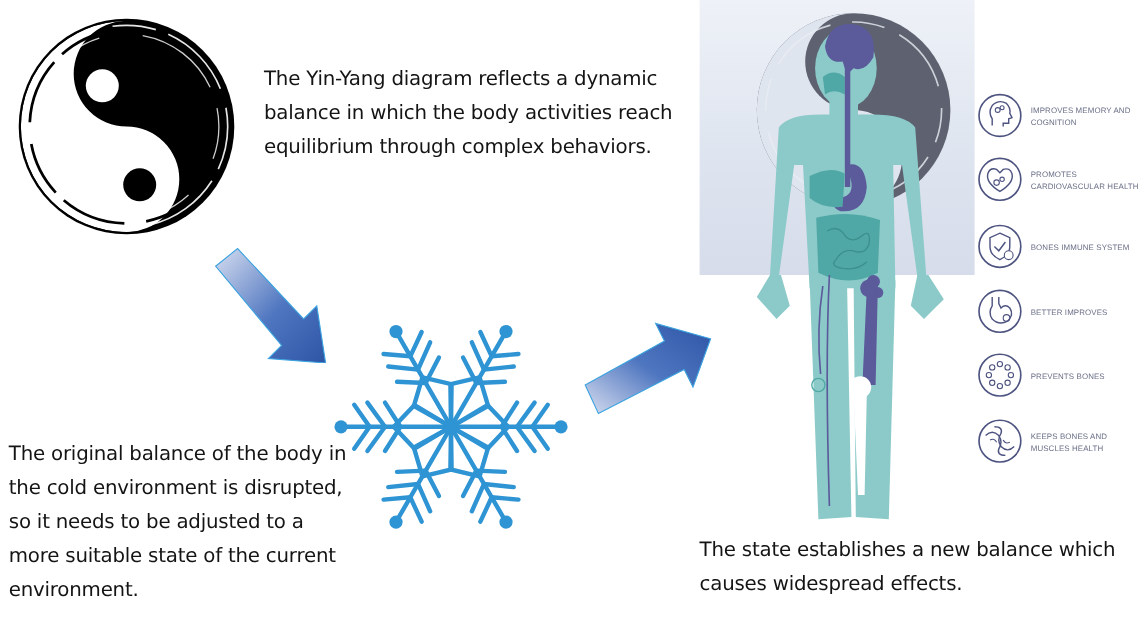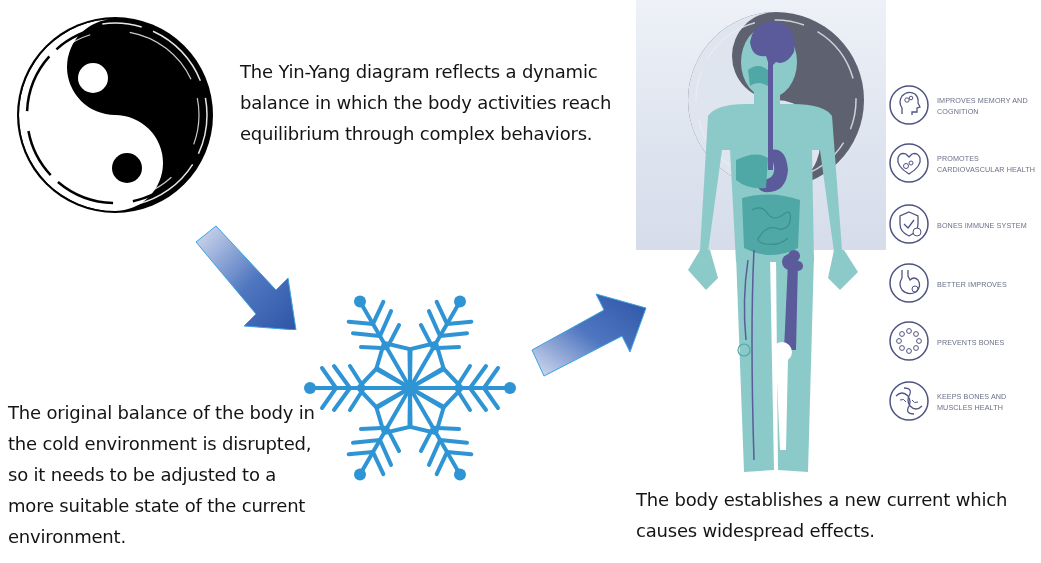--- a/index.html
+++ b/index.html
@@ -145,21 +145,21 @@
     <path d="M140 358 L152 358 L150 450 L144 450 Z" fill="#ffffff"></path>
 
     <g stroke="#5b5a9a" stroke-width="1.5" fill="none">
       <path d="M118 250 Q114 330 118 460"></path>
       <path d="M112 260 Q106 300 110 340"></path>
     </g>
     <circle cx="108" cy="350" r="6" fill="none" stroke="#4fa8a5" stroke-width="1.2"></circle>
   </svg>
 </div>
 
-<div id="cap-right" class="abs caption">The body establishes a new current which causes widespread effects.</div>
+<div id="cap-right" class="abs caption">The state establishes a new balance which causes widespread effects.</div>
 
 <div class="abs" style="left:0;top:0;width:0;height:0;">
 
   <div class="benefit" style="top:84px;">
     <svg class="ring" viewBox="0 0 42 42">
       <circle cx="21" cy="21" r="19" fill="none" stroke="#4e5480" stroke-width="1.5"></circle>
       <path d="M14 30 L14 24 Q10 18 14 12 Q20 6 27 10 Q31 14 30 19 L32 23 L29 24 L29 28 L24 28 L24 31" fill="none" stroke="#4e5480" stroke-width="1.3"></path>
       <circle cx="19" cy="16" r="2.2" fill="none" stroke="#4e5480" stroke-width="1"></circle>
       <circle cx="23" cy="14" r="1.8" fill="none" stroke="#4e5480" stroke-width="1"></circle>
     </svg>

